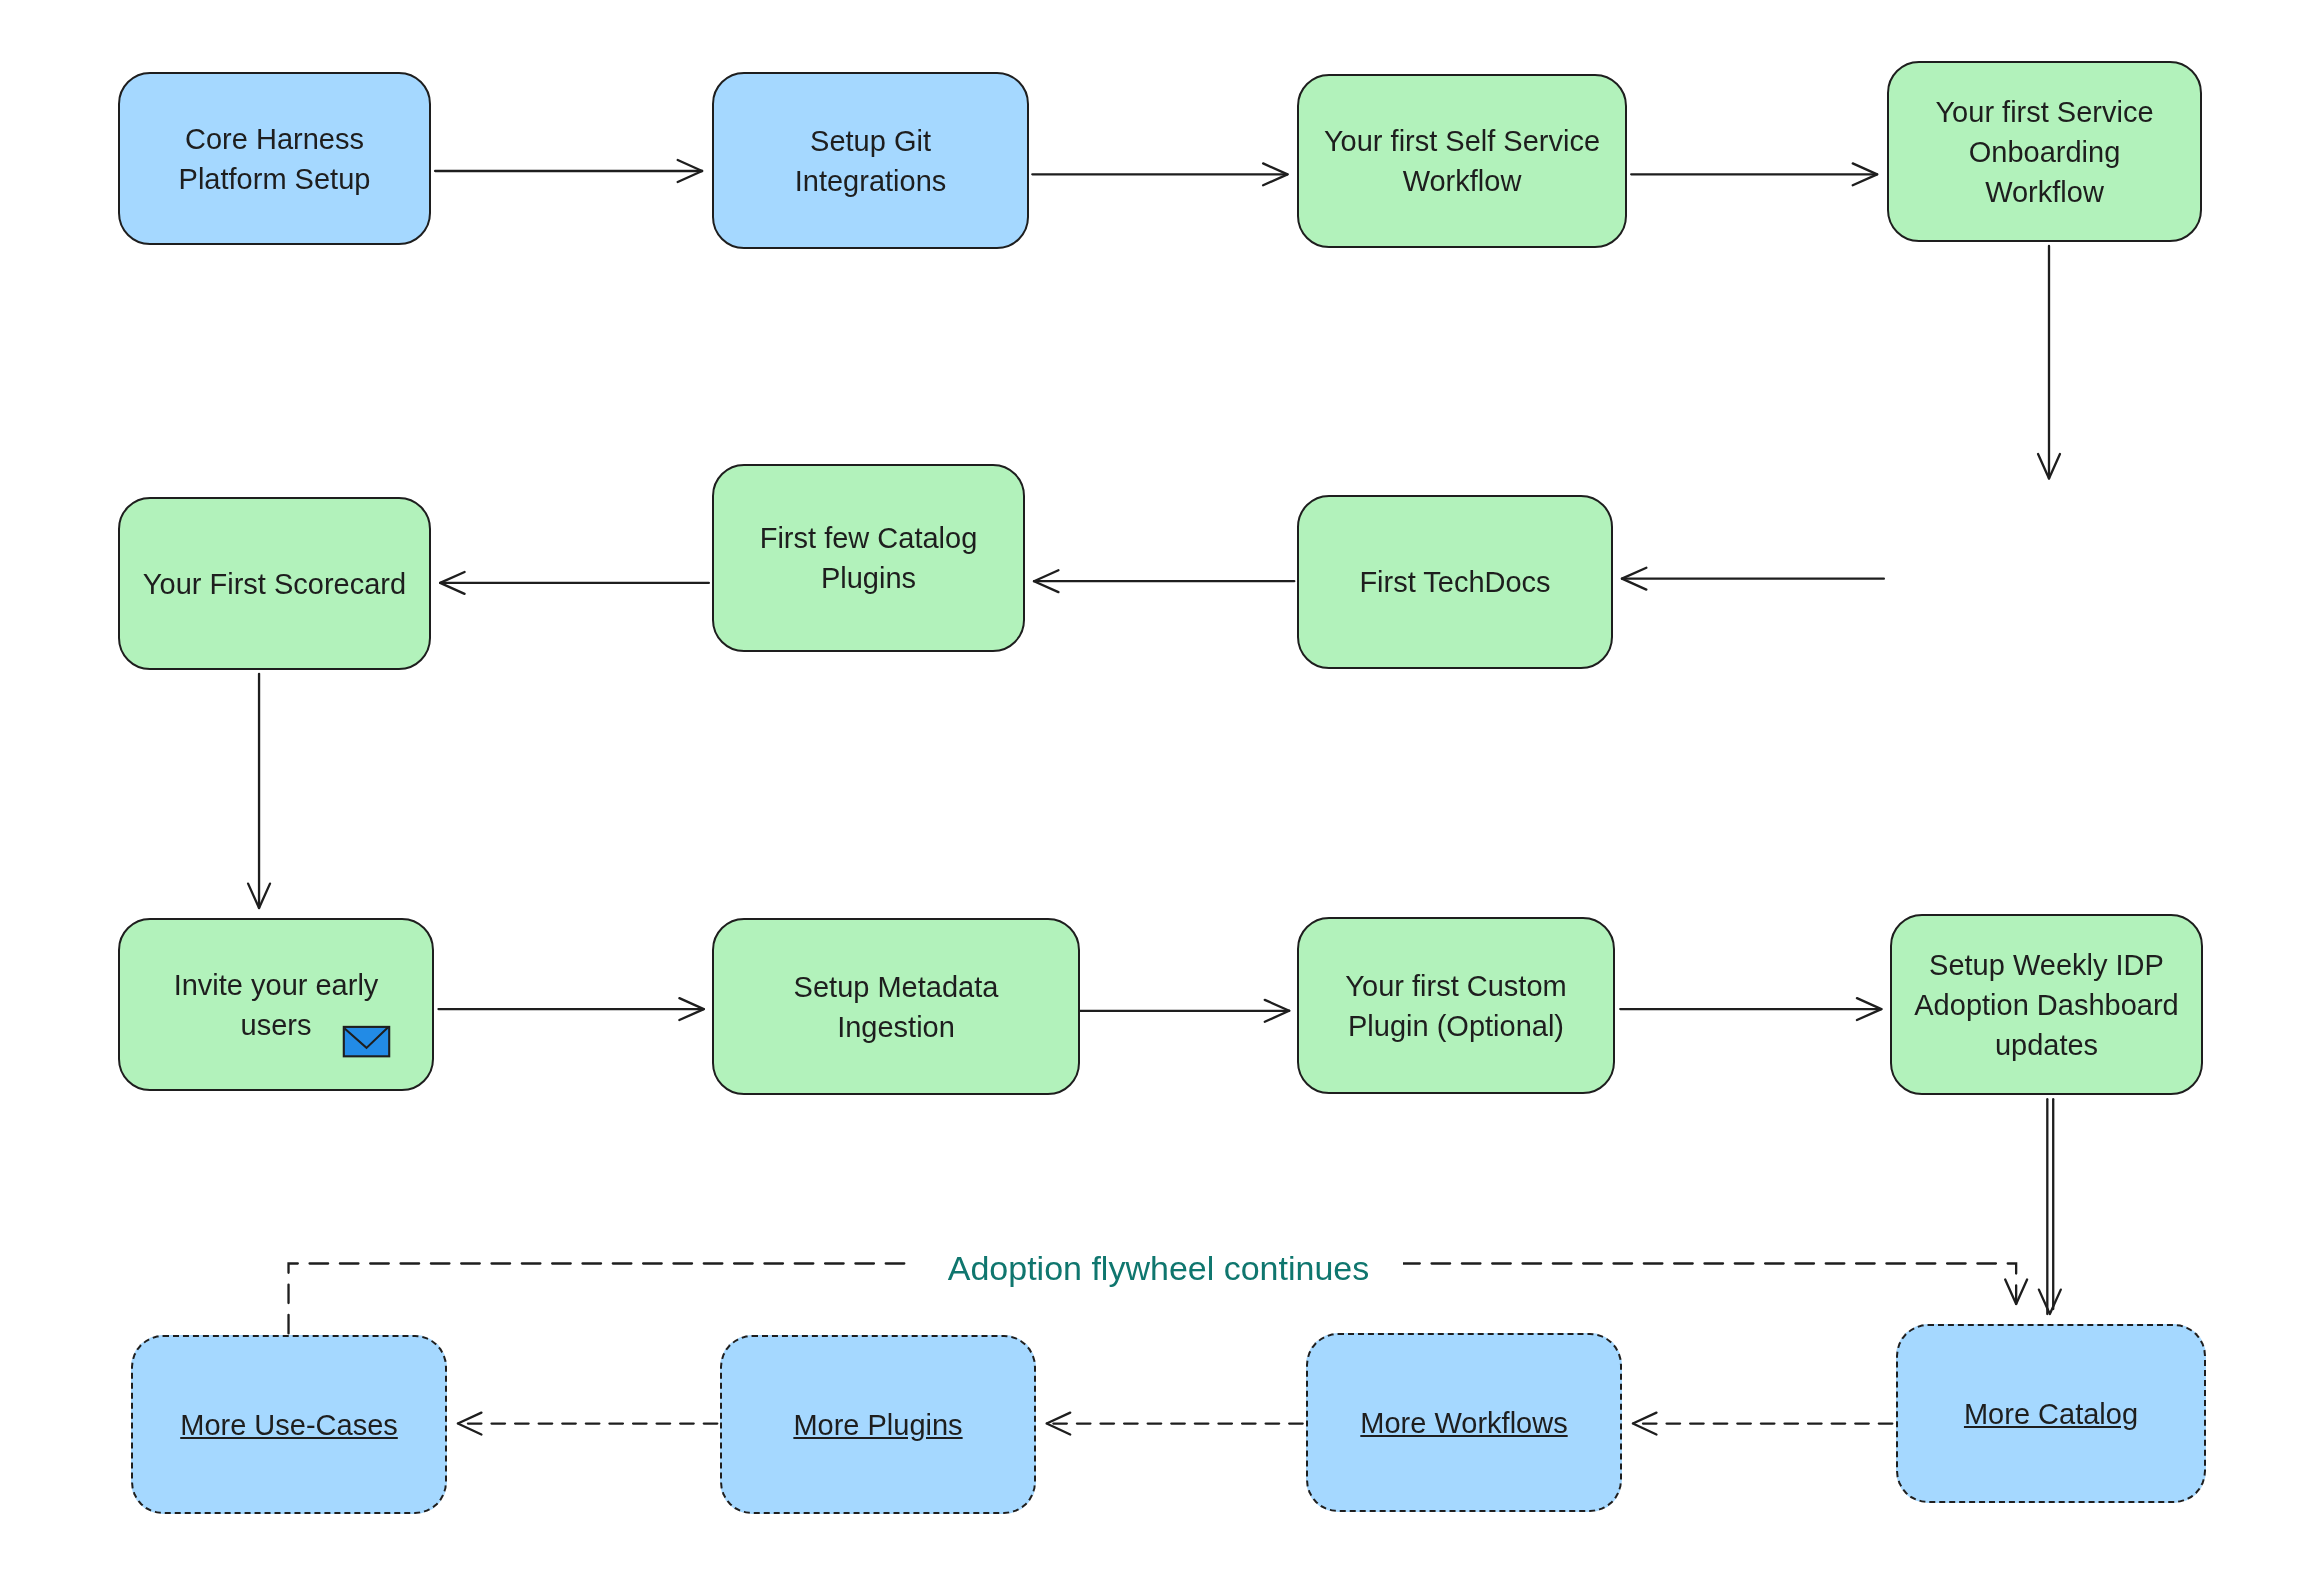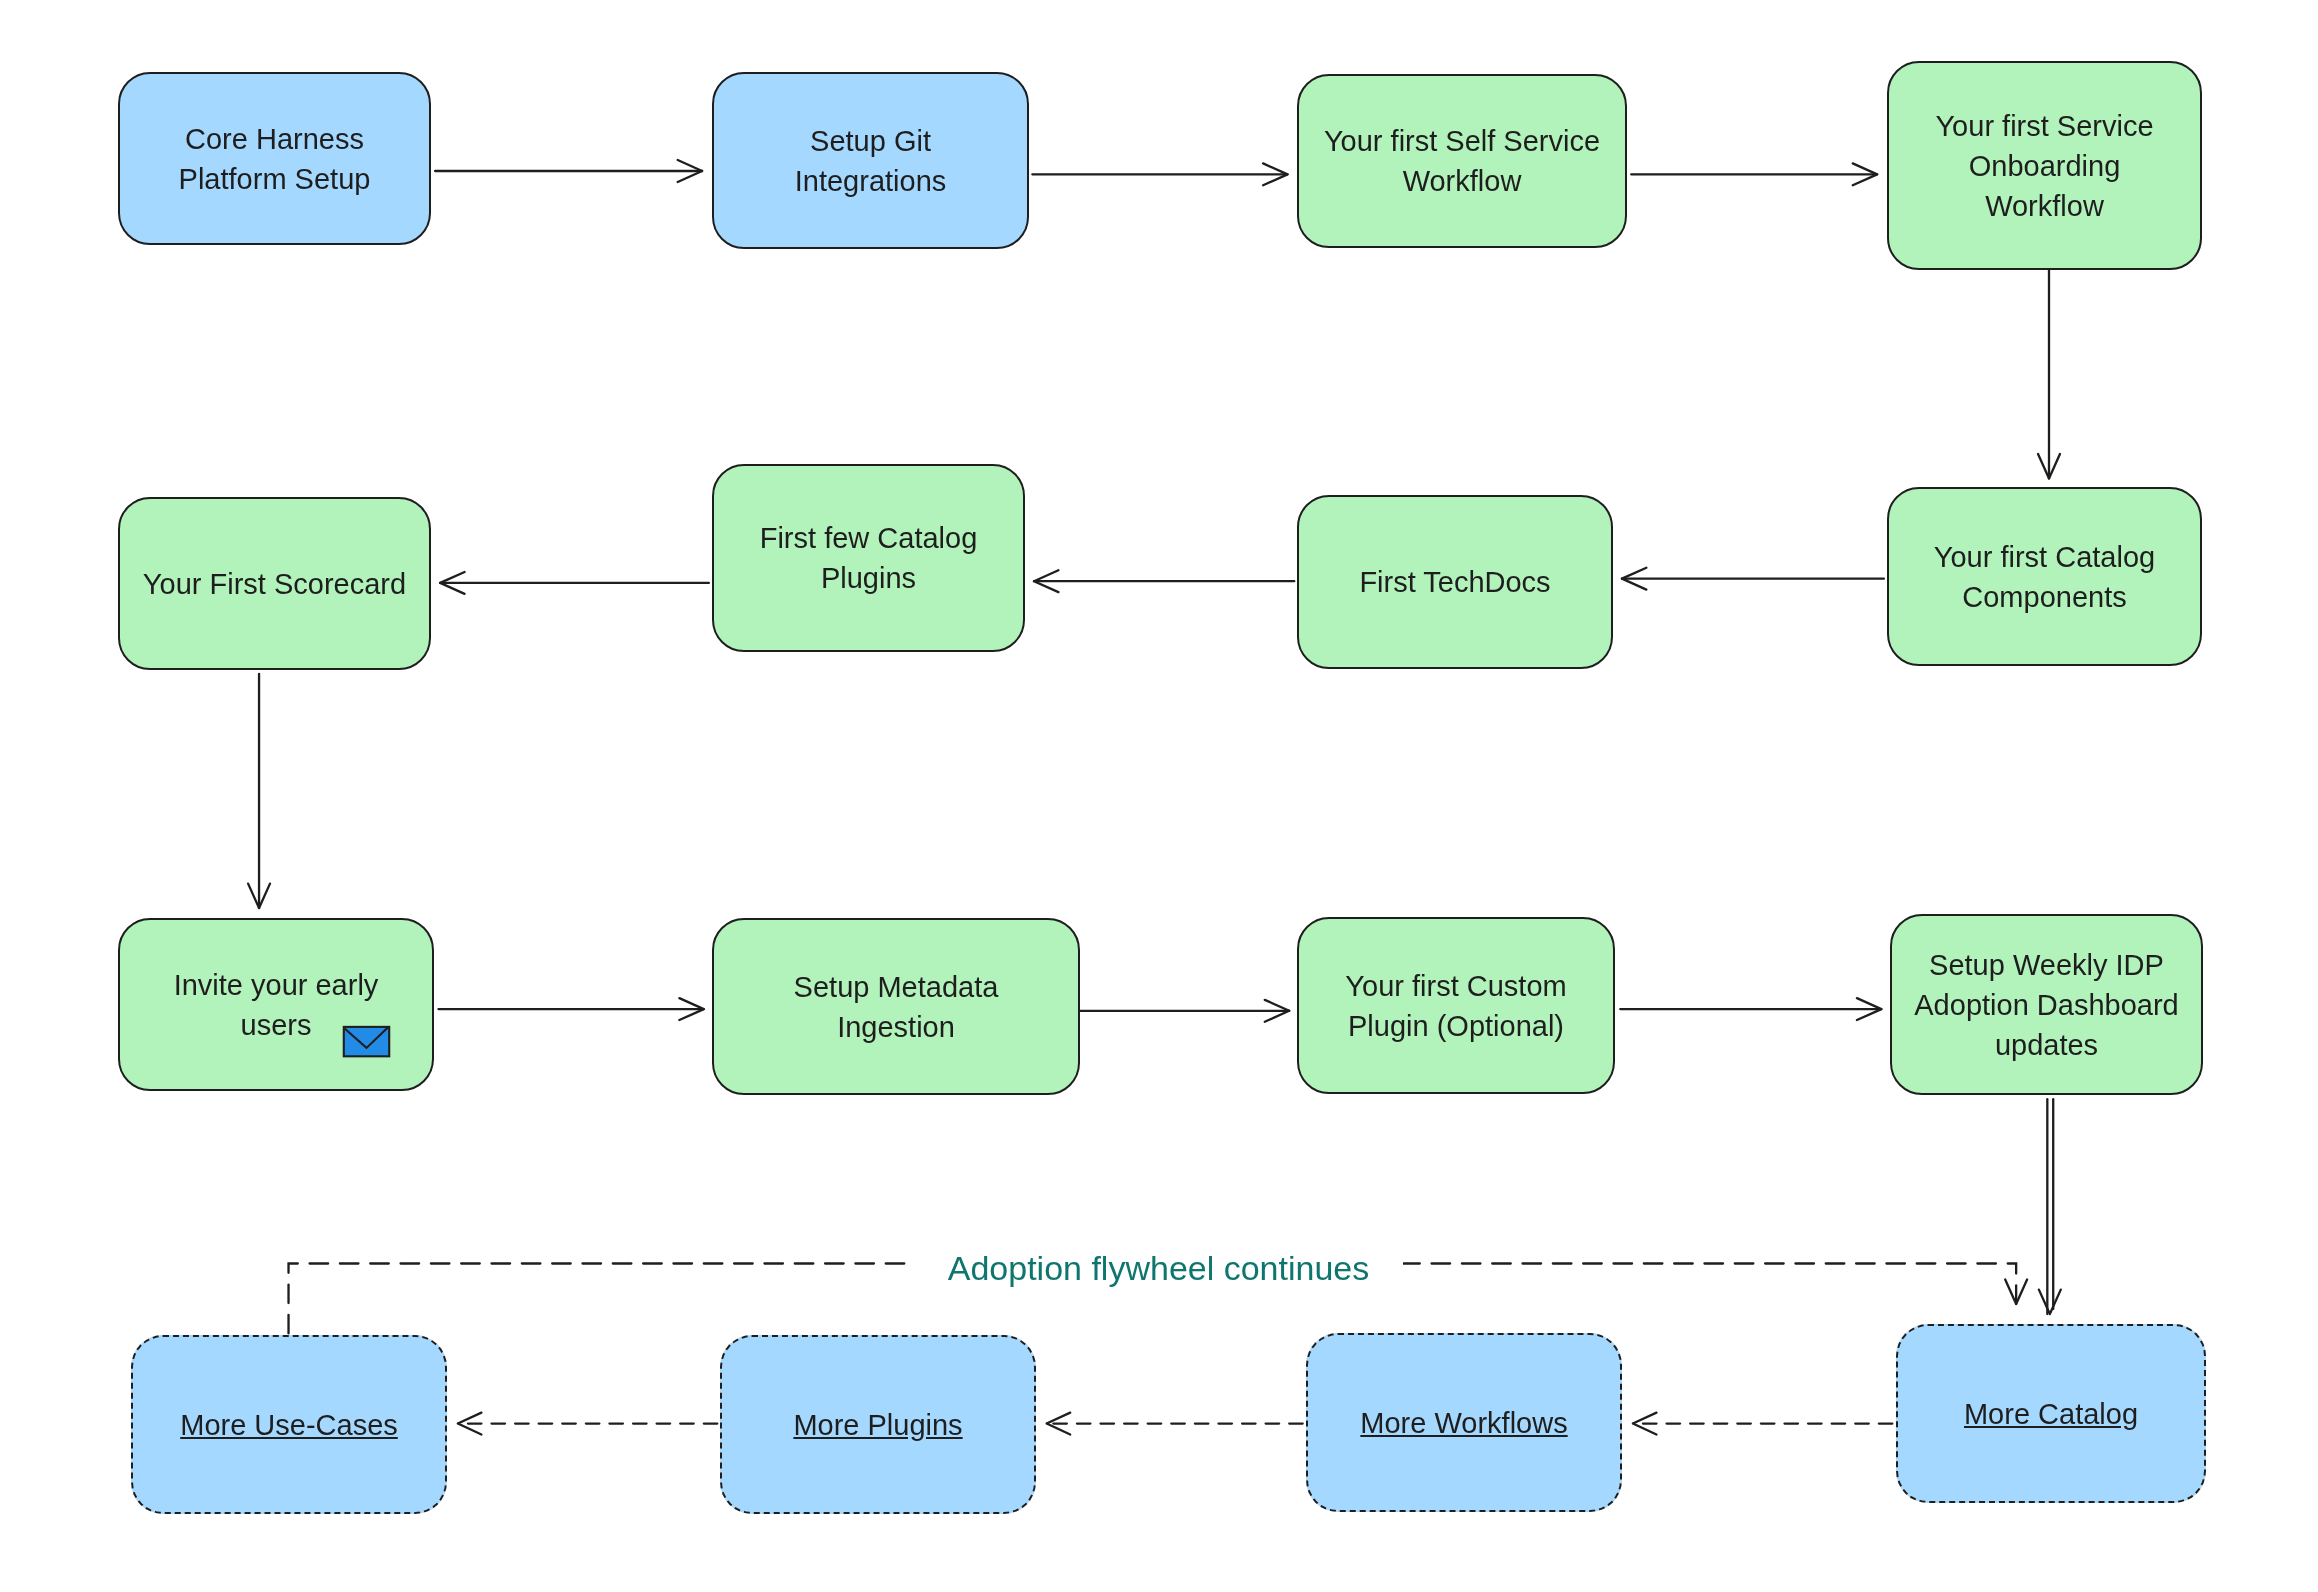--- a/index.html
+++ b/index.html
@@ -36,21 +36,21 @@
     padding: 0 5px;
   }
   .blue  { background: #a5d8ff; }
   .green { background: #b2f2bb; }
   .dashedbox { border: 2.9px dashed #1e1e1e; text-decoration: underline; }
 
   
   .n0  { left: 118px;  top: 72px;   width: 313px; height: 173px; }
   .n1  { left: 712px;  top: 72px;   width: 317px; height: 177px; }
   .n2  { left: 1297px; top: 74px;   width: 330px; height: 174px; }
-  .n3  { left: 1887px; top: 61px;   width: 315px; height: 209px; }
+  .n3  { left: 1887px; top: 61px;   width: 315px; height: 181px; }
   .n4  { left: 118px;  top: 497px;  width: 313px; height: 173px; }
   .n5  { left: 712px;  top: 464px;  width: 313px; height: 188px; }
   .n6  { left: 1297px; top: 495px;  width: 316px; height: 174px; }
   .n7  { left: 1887px; top: 487px;  width: 315px; height: 179px; }
   .n8  { left: 118px;  top: 918px; width: 316px; height: 173px; }
   .n9  { left: 712px;  top: 918px; width: 368px; height: 177px; }
   .n10 { left: 1297px; top: 917px; width: 318px; height: 177px; }
   .n11 { left: 1890px; top: 914px; width: 313px; height: 181px; }
   .n12 { left: 131px;  top: 1335px; width: 316px; height: 179px; }
   .n13 { left: 720px;  top: 1335px; width: 316px; height: 179px; }
@@ -183,24 +183,20 @@
   <div class="node n4 green">
     <span class="node-label">Your First Scorecard</span>
   </div>
   <div class="node n5 green">
     <span class="node-label">First few Catalog
 Plugins</span>
   </div>
   <div class="node n6 green">
     <span class="node-label">First TechDocs</span>
   </div>
-  <div class="node n7 green">
-    <span class="node-label">Your first Catalog
-Components</span>
-  </div>
 
   <div class="node n8 green">
     <span class="node-label">Invite your early
 users</span>
     <span class="envelope">
       <svg viewBox="0 0 58 44">
         <rect x="2" y="7" width="54" height="35" fill="#228be6" stroke="#1e1e1e" stroke-width="2.5"></rect>
         <path d="M3 9 L29 32 L55 7" fill="none" stroke="#1e1e1e" stroke-width="2.5"></path>
       </svg>
     </span>

